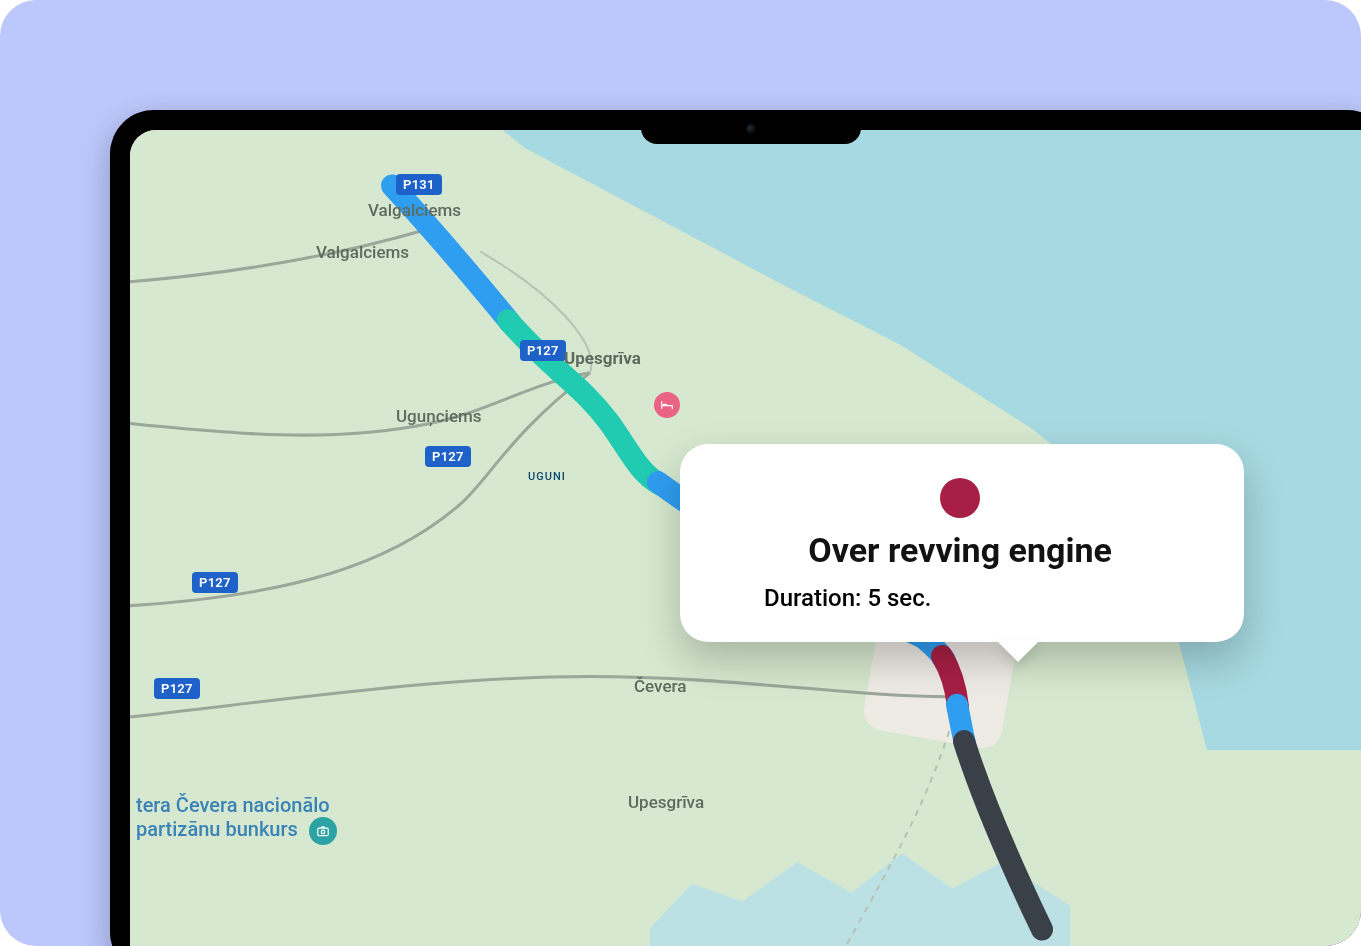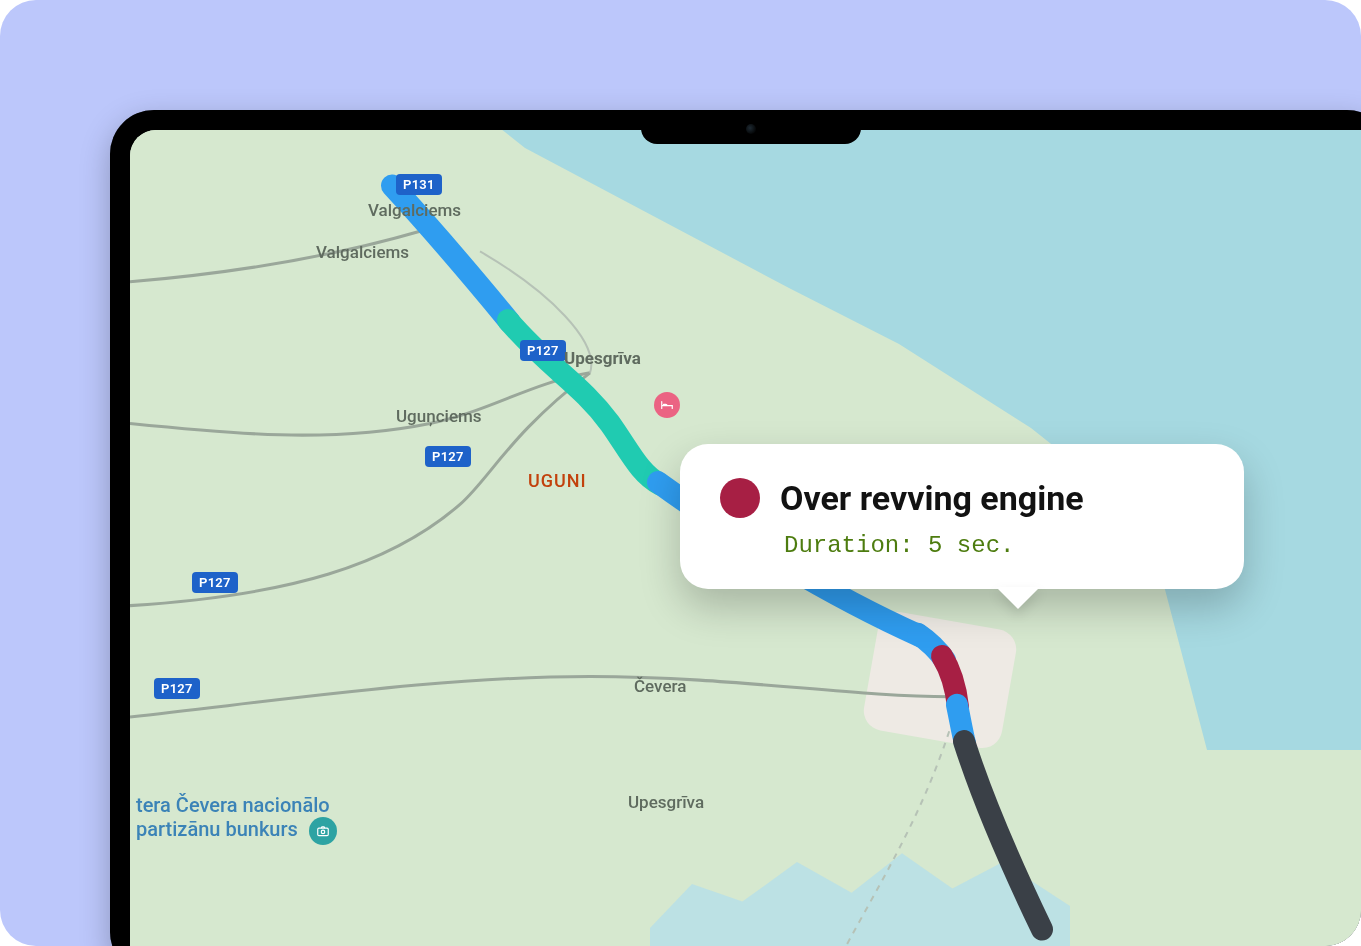--- a/index.html
+++ b/index.html
@@ -124,23 +124,23 @@
   }
   
   .place {
     position: absolute;
     color: #5f6b5f;
     font-size: 17px;
     font-weight: 500;
     white-space: nowrap;
   }
   .place.sm {
-    font-size: 18px;
+    font-size: 11px;
     letter-spacing: 1px;
-    color: #c2410c;
+    color: #0c4a6e;
     text-transform: uppercase;
   }
   .poi {
     position: absolute;
     color: #d14b6b;
     font-size: 16px;
     font-weight: 500;
     text-align: right;
     line-height: 1.15;
     white-space: nowrap;
@@ -210,40 +210,40 @@
     left: 56%;
     width: 0; height: 0;
     border-left: 22px solid transparent;
     border-right: 22px solid transparent;
     border-top: 22px solid #fff;
     filter: drop-shadow(0 6px 6px rgba(0,0,0,0.12));
   }
   .tooltip-row {
     display: flex;
     align-items: center;
-    gap: 20px;
+    gap: 12px;
+    flex-direction: column;
   }
   .dot {
     width: 40px;
     height: 40px;
     border-radius: 50%;
     flex: 0 0 auto;
   }
   .tooltip-title {
     font-size: 34px;
     font-weight: 700;
     color: #121212;
   }
   .tooltip-sub {
     margin-top: 14px;
-    margin-left: 64px;
+    margin-left: 44px;
     font-size: 24px;
-    color: #4d7c0f;
+    color: #000000;
     font-weight: 500;
-    font-family: Liberation Mono, monospace;
   }
 </style>
 </head>
 <body>
 
 <div class="outer">
   <div class="device-frame">
     <div class="notch"></div>
     <div class="device-screen">
 

